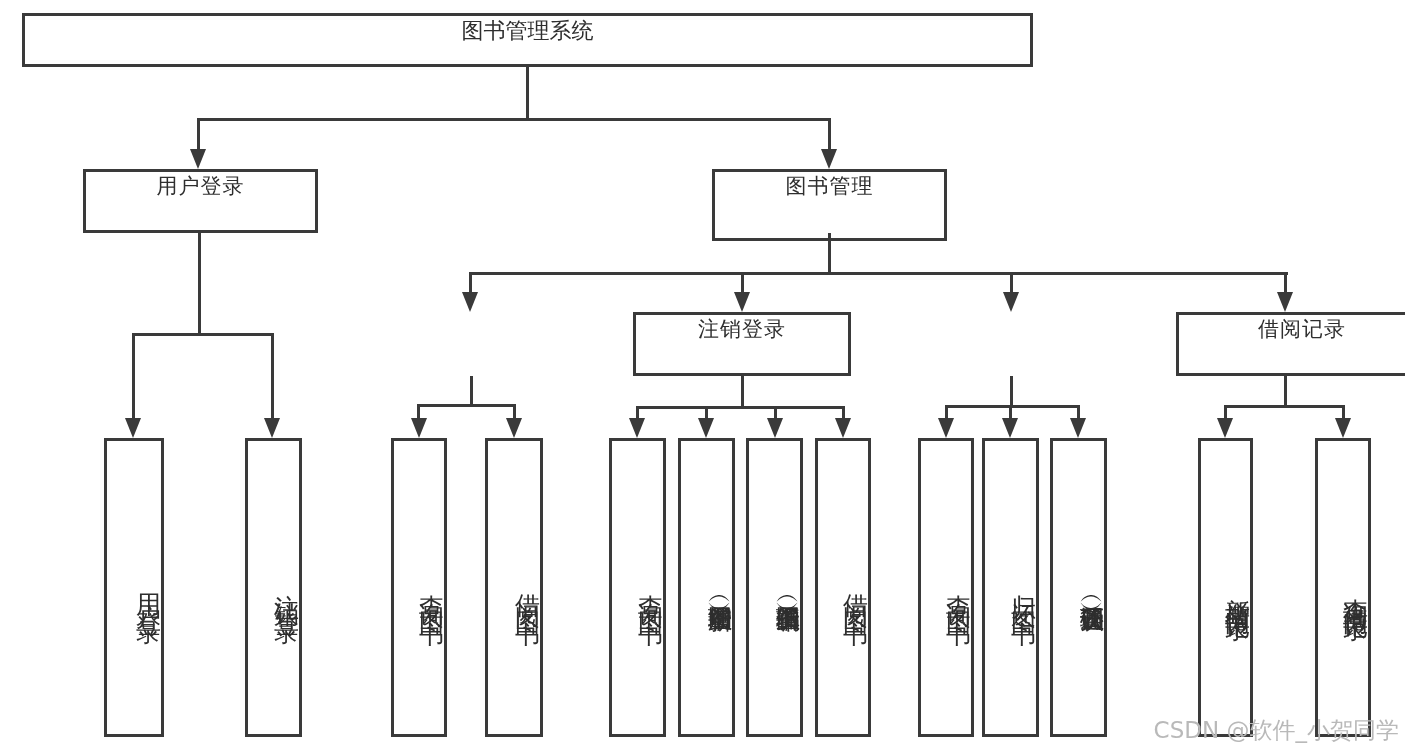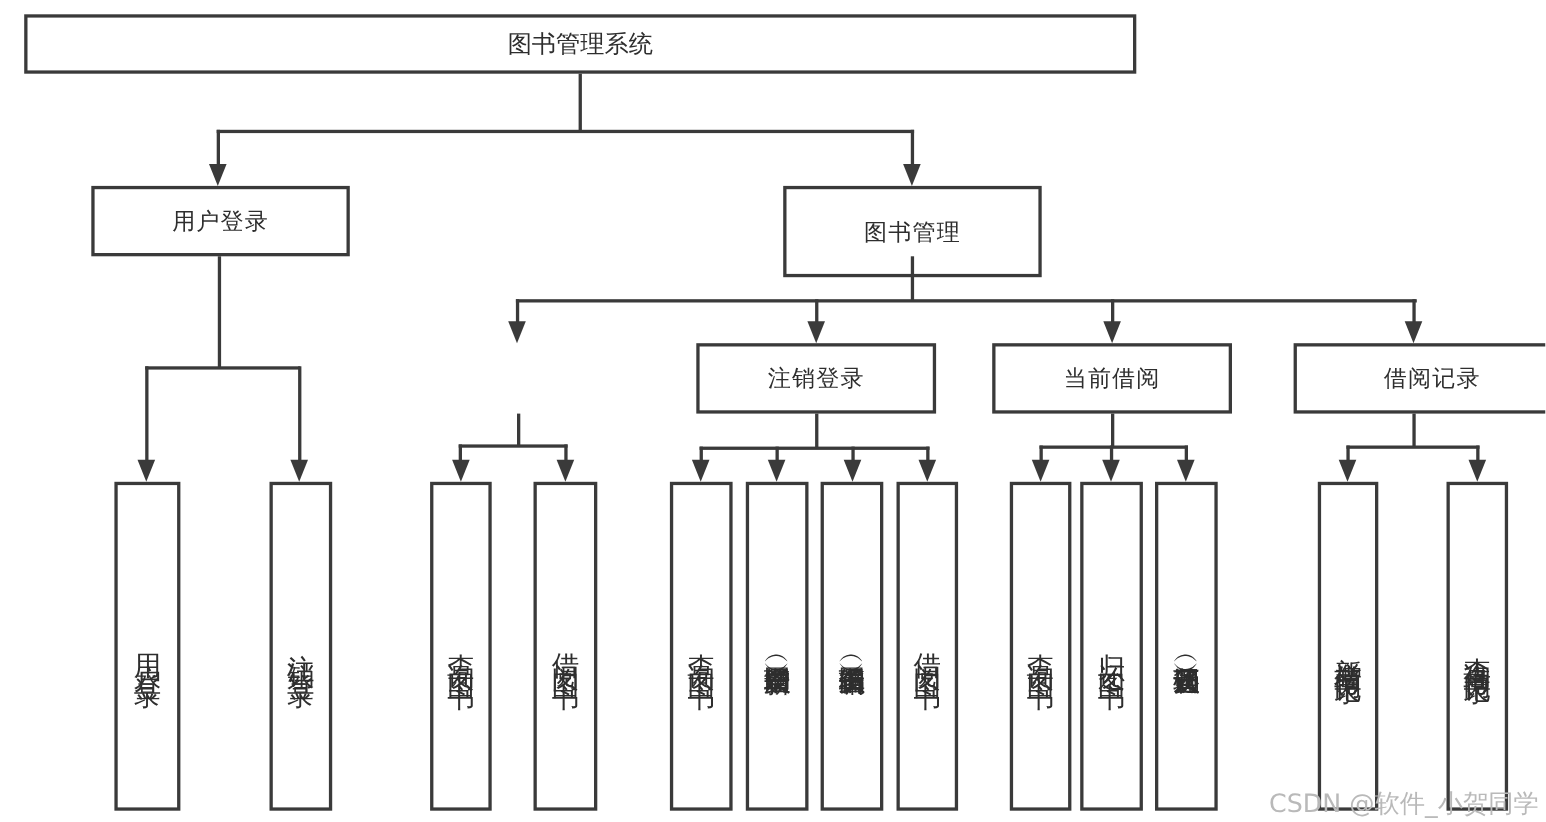--- a/index.html
+++ b/index.html
@@ -9,21 +9,21 @@
     background:#ffffff;
     font-family:"DejaVu Sans","Liberation Sans",sans-serif;
     overflow:hidden;
   }
   .node{
     position:absolute;
     box-sizing:border-box;
     border:3px solid #3a3a3a;
     background:#ffffff;
     display:flex;
-    align-items:center;
+    align-items:flex-start;
     justify-content:center;
     color:#2e2e2e;
   }
   .hnode{font-size:21px;letter-spacing:1px;}
   .root{font-size:22px;}
   .leaf{
     writing-mode:vertical-rl;
     text-orientation:mixed;
     font-size:25px;
     line-height:1.0;
@@ -57,32 +57,29 @@
 <div id="stage">
 
   <div class="node root" style="left:22px;top:13px;width:1011px;height:54px;">
     <span>图书管理系统</span>
   </div>
 
   <div class="node hnode" style="left:83px;top:169px;width:235px;height:64px;">
     <span>用户登录</span>
   </div>
 
-  <div class="node hnode" style="left:712px;top:169px;width:235px;height:83px;">
+  <div class="node hnode" style="left:712px;top:169px;width:235px;height:72px;">
     <span>图书管理</span>
   </div>
 
 
   <div class="node hnode" style="left:633px;top:312px;width:218px;height:64px;">
     <span>注销登录</span>
   </div>
 
-  <div class="node hnode" style="left:902px;top:312px;width:218px;height:64px;">
-    <span>当前借阅</span>
-  </div>
 
   <div class="node hnode" style="left:1176px;top:312px;width:252px;height:64px;">
     <span>借阅记录</span>
   </div>
 
   <div class="node leaf sp4" style="left:104px;top:438px;width:60px;height:299px;">
     <span>用户登录</span>
   </div>
   <div class="node leaf sp4" style="left:245px;top:438px;width:57px;height:299px;">
     <span>注销登录</span>

